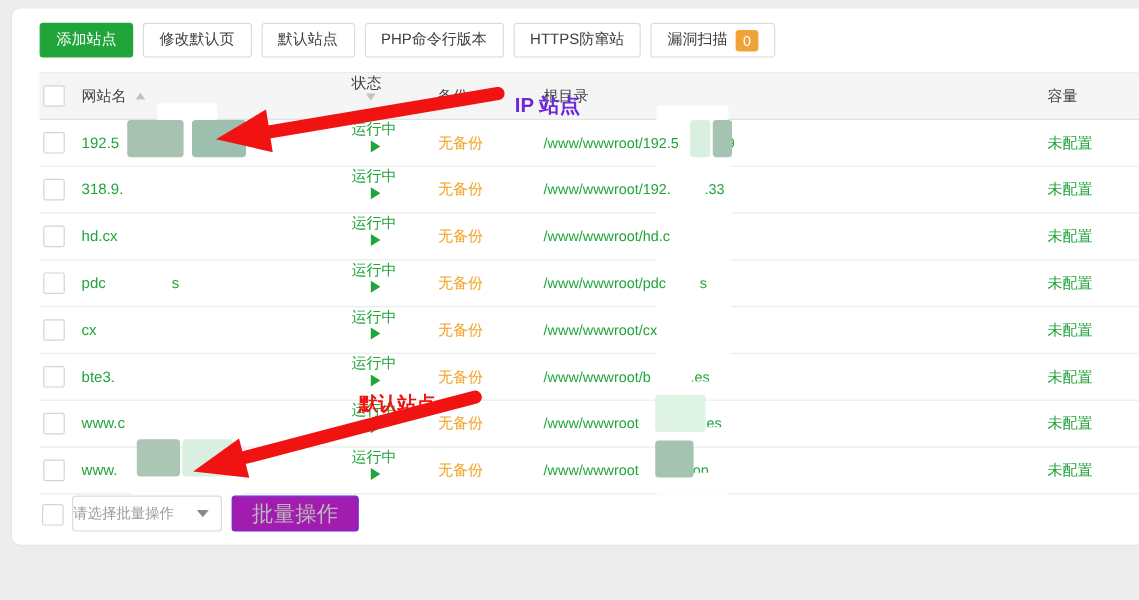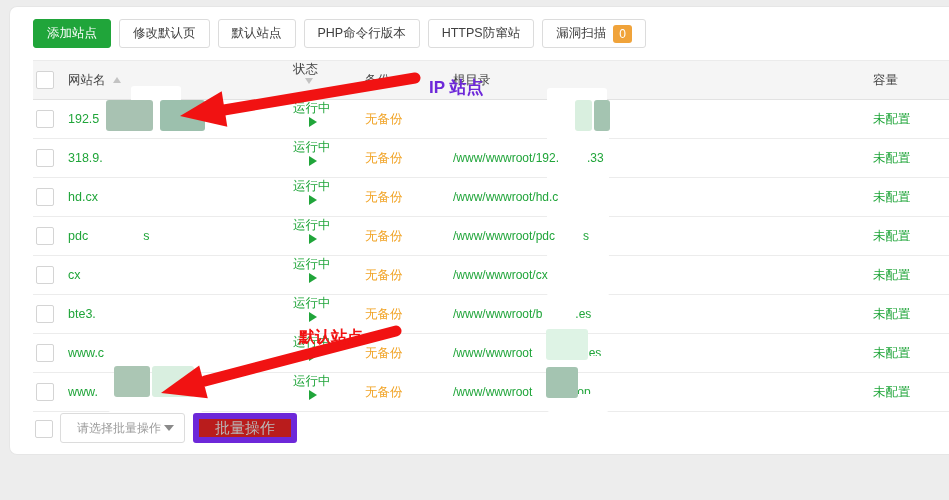--- a/index.html
+++ b/index.html
@@ -34,24 +34,24 @@
              border-left:8px solid #20a53a;display:inline-block;margin-left:3px;}
   .sort-asc{width:0;height:0;border-left:4px solid transparent;border-right:4px solid transparent;
             border-bottom:6px solid #c3c3c3;display:inline-block;margin-left:7px;}
   .filter-caret{width:0;height:0;border-left:4px solid transparent;border-right:4px solid transparent;
             border-top:6px solid #c3c3c3;display:inline-block;margin-left:7px;}
   .gap{display:inline-block;height:1px;}
   
   .foot-cb{position:absolute;left:35px;top:420px;z-index:2;}
   .bulk-select{position:absolute;left:60px;top:413px;width:125px;height:30px;border:1px solid #dcdcdc;
                border-radius:3px;background:#fff;box-sizing:border-box;display:flex;align-items:center;
-               padding:0 10px 0 16px;font-size:12px;color:#9b9b9b;cursor:pointer;z-index:2;}
+               padding:0 10px 0 0;font-size:12px;color:#9b9b9b;cursor:pointer;z-index:2;}
   .bulk-select .caret{margin-left:auto;border-top-color:#8a8a8a;}
-  .bulk-btn{position:absolute;left:193px;top:413px;height:30px;padding:0 16px;border:6px solid #6d28d9;
-            border-radius:3px;background:#b91c1c;font-size:15px;color:#b9b9b9;display:flex;
+  .bulk-btn{position:absolute;left:193px;top:413px;height:30px;padding:0 16px;border:1px solid #6d28d9;
+            border-radius:3px;background:#a21caf;font-size:18px;color:#b9b9b9;display:flex;
             align-items:center;cursor:pointer;z-index:2;font-family:inherit;}
   
   #blob-layer{position:absolute;left:0;top:0;width:100%;height:100%;z-index:5;pointer-events:none;}
   #blob-layer div{position:absolute;border-radius:3px;}
   #arrow-layer{position:absolute;left:0;top:0;z-index:6;pointer-events:none;}
   .annot{position:absolute;z-index:7;font-weight:600;pointer-events:none;}
   .annot-ip{left:429px;top:76px;font-size:17px;}
   .annot-def{left:299px;top:327px;font-size:16px;}
 </style>
 </head>
@@ -95,20 +95,25 @@
             <span class="checkbox"></span>
           </span>
           <span class="cell c-name">
             <a class="green"><span>192.5</span><span class="gap" style="width:0px"></span><span></span></a>
           </span>
           <span class="cell c-status green">
             <span>运行中</span>
             <span class="play-icon"></span>
           </span>
           <span class="cell c-backup orange">无备份</span>
+          <span class="cell c-path green">
+            <span>/www/wwwroot/192.5</span>
+            <span class="gap" style="width:40px"></span>
+            <span>9</span>
+          </span>
           <span class="cell c-cap green">未配置</span>
         </div>
         <div class="trow">
           <span class="cell c-cb">
             <span class="checkbox"></span>
           </span>
           <span class="cell c-name">
             <a class="green"><span>318.9.</span><span class="gap" style="width:0px"></span><span></span></a>
           </span>
           <span class="cell c-status green">

